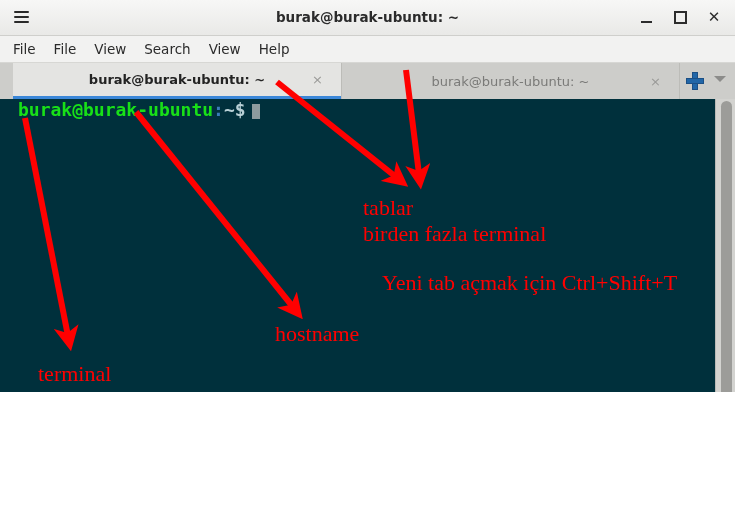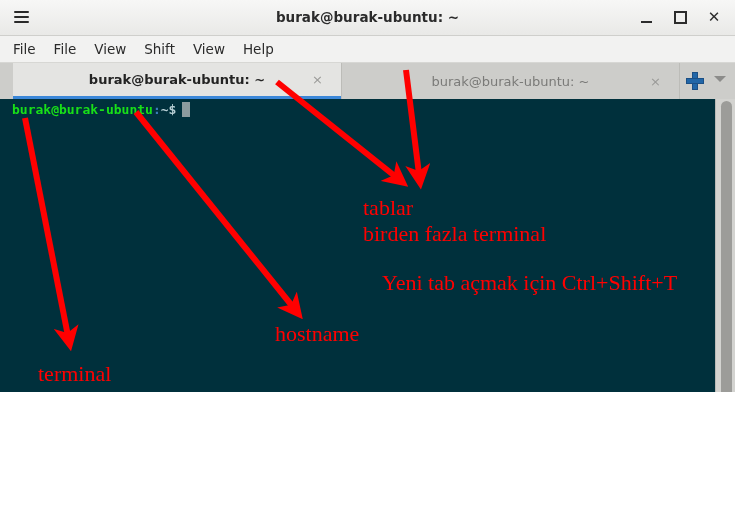--- a/index.html
+++ b/index.html
@@ -187,23 +187,23 @@
   .terminal {
     position: absolute;
     left: 0; top: 99px;
     width: 735px;
     height: 411px;
     background: #00303c;
     overflow: hidden;
   }
   .prompt {
     position: absolute;
-    left: 12px; top: 3px;
+    left: 18px; top: 3px;
     font-family: "DejaVu Sans Mono", monospace;
-    font-size: 13px;
+    font-size: 18px;
     font-weight: bold;
     white-space: pre;
     line-height: 16px;
   }
   .p-user { color: #18e018; }
   .p-colon { color: #3a7cb8; }
   .p-path { color: #b8d0d6; }
   .p-dollar { color: #b8d0d6; }
   .cursor {
     display: inline-block;
@@ -277,21 +277,21 @@
       <div class="wbtn">
           <span class="xm">✕</span>
         </div>
     </div>
   </div>
 
   <div class="menubar">
     <div class="menuitem">File</div>
     <div class="menuitem">File</div>
     <div class="menuitem">View</div>
-    <div class="menuitem">Shift</div>
+    <div class="menuitem">Search</div>
     <div class="menuitem">View</div>
     <div class="menuitem">Help</div>
   </div>
 
   <div class="tabbar">
     <div class="tab active">
       <span class="tab-label">burak@burak-ubuntu: ~</span>
       <span class="tab-close">×</span>
     </div>
     <div class="tab inactive">

